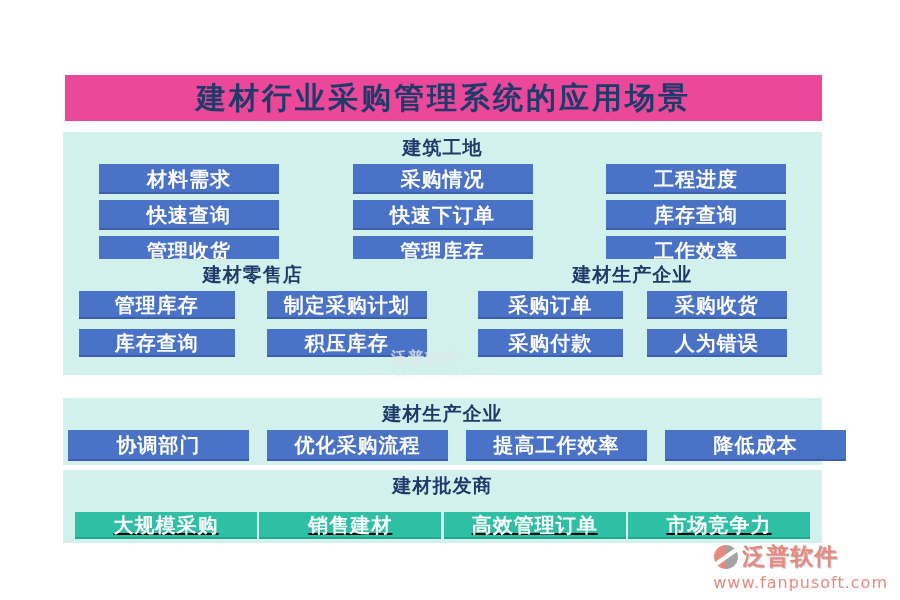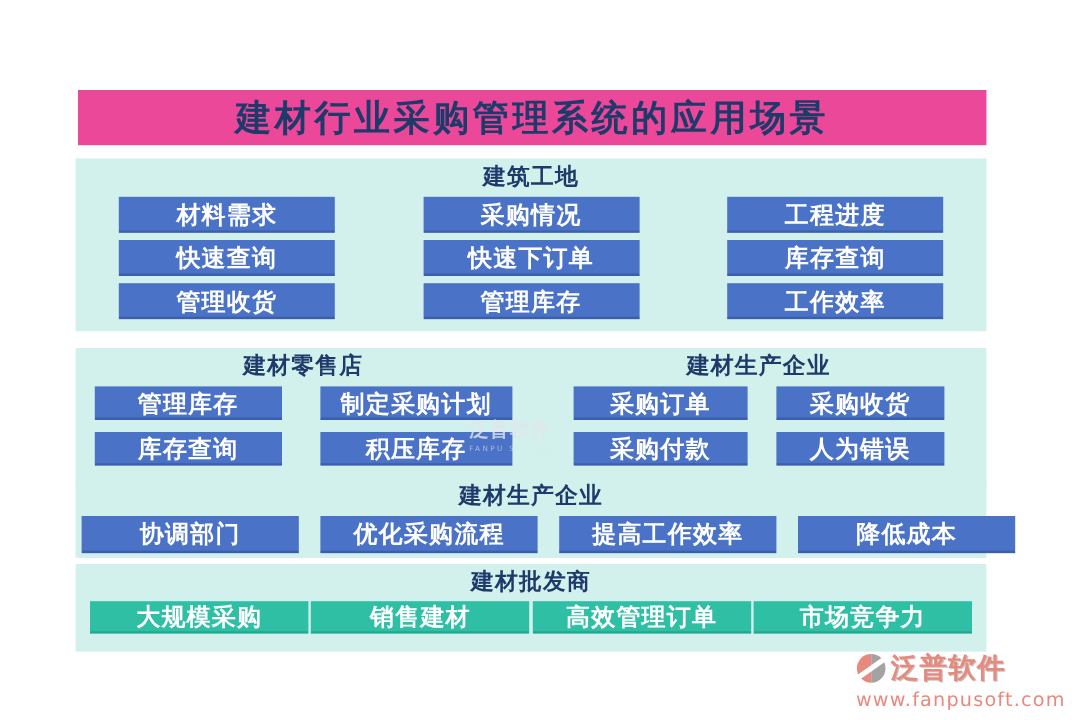--- a/index.html
+++ b/index.html
@@ -7,21 +7,21 @@
     position:relative;width:900px;height:600px;background:#ffffff;overflow:hidden;
     font-family:"DejaVu Sans","Liberation Sans",sans-serif;
   }
   .title-banner{
     position:absolute;left:65px;top:75px;width:757px;height:46px;
     background:#ec4899;display:flex;align-items:center;justify-content:center;
     font-size:30px;font-weight:bold;color:#1d3a6b;letter-spacing:3px;
   }
   .panel{position:absolute;left:63px;width:759px;background:#d3f1ec;box-sizing:border-box;}
   .s1{top:132px;height:144px;}
-  .s2{top:290px;height:116px;display:flex;}
+  .s2{top:259px;height:116px;display:flex;}
   .s3{top:398px;height:67px;}
   .s4{top:470px;height:73px;}
   .sec-header{
     text-align:center;font-weight:bold;color:#1d3a6b;
     font-size:19px;line-height:26px;margin-top:2px;letter-spacing:1px;
   }
   .btn{
     height:30px;display:flex;align-items:center;justify-content:center;
     background:#4a72c6;color:#ffffff;font-weight:bold;font-size:20px;
     letter-spacing:1px;box-shadow:inset 0 -2px 0 rgba(23,46,105,.28);
@@ -36,21 +36,21 @@
   .half-left .grid{grid-template-columns:156px 160px;column-gap:32px;}
   .half-right .grid{grid-template-columns:145px 140px;column-gap:24px;}
   .s2 .btn{height:28px;}
   .s3 .row{
     display:grid;grid-template-columns:repeat(4,181px);
     justify-content:space-between;padding:0 5px;margin-top:4px;gap:18px;
   }
   .s3 .btn{height:31px;}
   .s4 .row{
     display:grid;grid-template-columns:repeat(4,182px);
-    justify-content:space-between;padding:0 12px;margin-top:3px;
+    justify-content:space-between;padding:0 12px;margin-top:14px;text-decoration:underline;
   }
   .btn.teal{background:#2fbfa5;box-shadow:inset 0 -2px 0 rgba(0,95,80,.25);height:27px;}
   .watermark{
     position:absolute;left:391px;top:349px;pointer-events:none;z-index:5;
     color:rgba(224,228,236,.82);font-weight:bold;font-size:16px;line-height:17px;
     letter-spacing:1px;
   }
   .watermark .sub{
     display:block;font-size:6px;font-weight:normal;letter-spacing:2px;
     color:rgba(224,228,236,.6);

